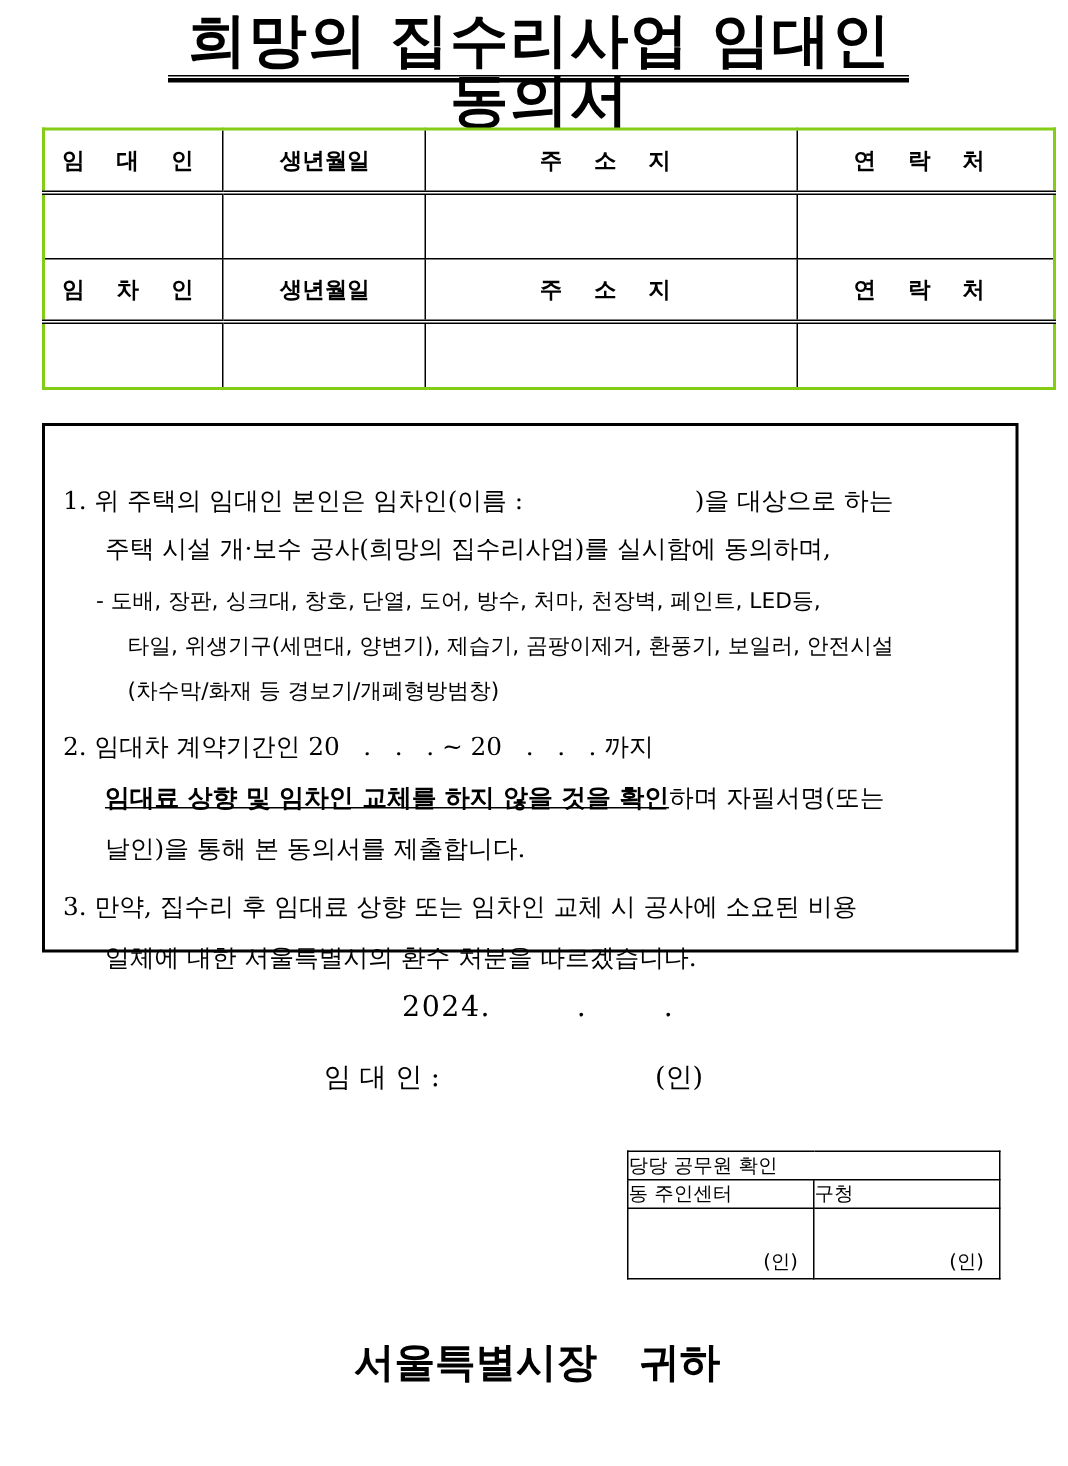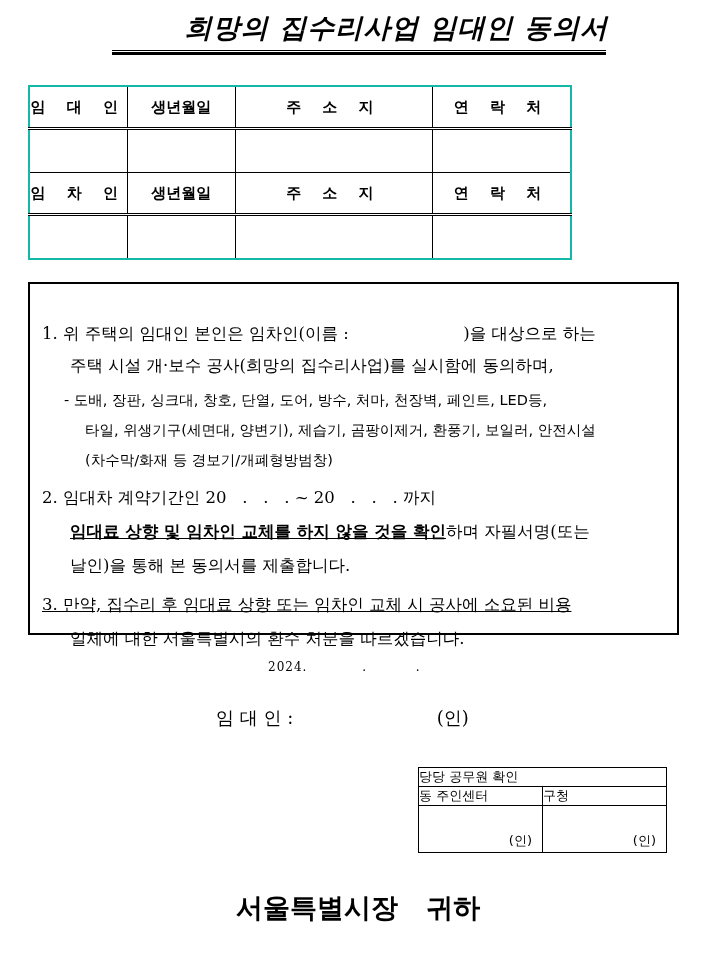--- a/index.html
+++ b/index.html
@@ -2,52 +2,51 @@
 <html><head>
   <meta charset="utf-8">
   <style>
     html, body { margin: 0; padding: 0; background: #ffffff; }
     body {
       width: 712px; height: 977px; position: relative; overflow: hidden;
       font-family: "DejaVu Sans", "Liberation Sans", sans-serif; color: #000;
     }
     .title {
       position: absolute; left: 112px; top: 8px; width: 496px;
-      text-align: right; font-size: 27px; font-weight: bold; letter-spacing: 1px;
+      text-align: center; font-size: 39px; font-weight: bold; letter-spacing: 1px;
       line-height: 40px;
-      font-style: italic;
     }
     .title-rule {
       position: absolute; left: 112px; top: 50px; width: 494px; height: 5px;
       border-top: 1px solid #000; border-bottom: 3px solid #000; box-sizing: border-box;
     }
     table.info {
-      position: absolute; left: 28px; top: 85px; width: 544px;
-      border-collapse: collapse; border: 2px solid #14b8a6;
+      position: absolute; left: 28px; top: 85px; width: 676px;
+      border-collapse: collapse; border: 2px solid #84cc16;
       font-size: 15px; font-weight: bold;
     }
     table.info td { border-left: 1px solid #000; border-right: 1px solid #000; padding: 0; text-align: center; }
     table.info tr.head td { height: 40px; border-bottom: 3px double #000; }
     table.info tr.blank td { height: 42px; border-bottom: 1px solid #000; }
     table.info tr.blank.last td { border-bottom: none; }
     table.info .c1 { width: 114px; }
     table.info .c2 { width: 129px; }
     table.info .c3 { width: 237px; }
     table.info .c4 { width: 164px; }
     .hsp { letter-spacing: 8px; }
     .consent {
       position: absolute; left: 28px; top: 282px; width: 651px; height: 353px;
       border: 2px solid #000; box-sizing: border-box;
       font-family: "DejaVu Serif", "Liberation Serif", serif; font-size: 16.5px;
     }
     .line { position: absolute; white-space: nowrap; margin-top: 27px; }
     .u { text-decoration: underline; font-weight: bold; }
     .date-line {
       position: absolute; left: 268px; top: 660px;
-      font-family: "DejaVu Serif", "Liberation Serif", serif; font-size: 12px; letter-spacing: 1px;
+      font-family: "DejaVu Serif", "Liberation Serif", serif; font-size: 19px; letter-spacing: 1px;
     }
     .date-line span { display: inline-block; }
     .signer {
       position: absolute; left: 216px; top: 706px; width: 300px;
       font-family: "DejaVu Serif", "Liberation Serif", serif; font-size: 18px;
     }
     table.officer {
       position: absolute; left: 418px; top: 767px; width: 249px;
       border-collapse: collapse; border: 1px solid #000; font-size: 13px;
     }
@@ -103,21 +102,21 @@
   </div>
   <div class="line" style="left:40px; top:44px;">주택 시설 개·보수 공사(희망의 집수리사업)를 실시함에 동의하며,</div>
   <div class="line" style="left:34px; top:80px; font-family:'DejaVu Sans','Liberation Sans',sans-serif; font-size:14.5px;">- 도배, 장판, 싱크대, 창호, 단열, 도어, 방수, 처마, 천장벽, 페인트, LED등,</div>
   <div class="line" style="left:55px; top:110px; font-family:'DejaVu Sans','Liberation Sans',sans-serif; font-size:14.5px;">타일, 위생기구(세면대, 양변기), 제습기, 곰팡이제거, 환풍기, 보일러, 안전시설</div>
   <div class="line" style="left:55px; top:140px; font-family:'DejaVu Sans','Liberation Sans',sans-serif; font-size:14.5px;">(차수막/화재 등 경보기/개폐형방범창)</div>
   <div class="line" style="left:12px; top:176px; white-space:pre;">2. 임대차 계약기간인 20   .   .   . ~ 20   .   .   . 까지</div>
   <div class="line" style="left:40px; top:210px;">
     <span class="u">임대료 상향 및 임차인 교체를 하지 않을 것을 확인</span><span>하며 자필서명(또는</span>
   </div>
   <div class="line" style="left:40px; top:244px;">날인)을 통해 본 동의서를 제출합니다.</div>
-  <div class="line" style="left:12px; top:283px;text-decoration:underline;">3. 만약, 집수리 후 임대료 상향 또는 임차인 교체 시 공사에 소요된 비용</div>
+  <div class="line" style="left:12px; top:283px;">3. 만약, 집수리 후 임대료 상향 또는 임차인 교체 시 공사에 소요된 비용</div>
   <div class="line" style="left:40px; top:317px;">일체에 대한 서울특별시의 환수 처분을 따르겠습니다.</div>
 </div>
 
 <div class="date-line">
   <span>2024.</span>
   <span style="width:50px;"></span><span>.</span>
   <span style="width:44px;"></span><span>.</span>
 </div>
 
 <div class="signer">

